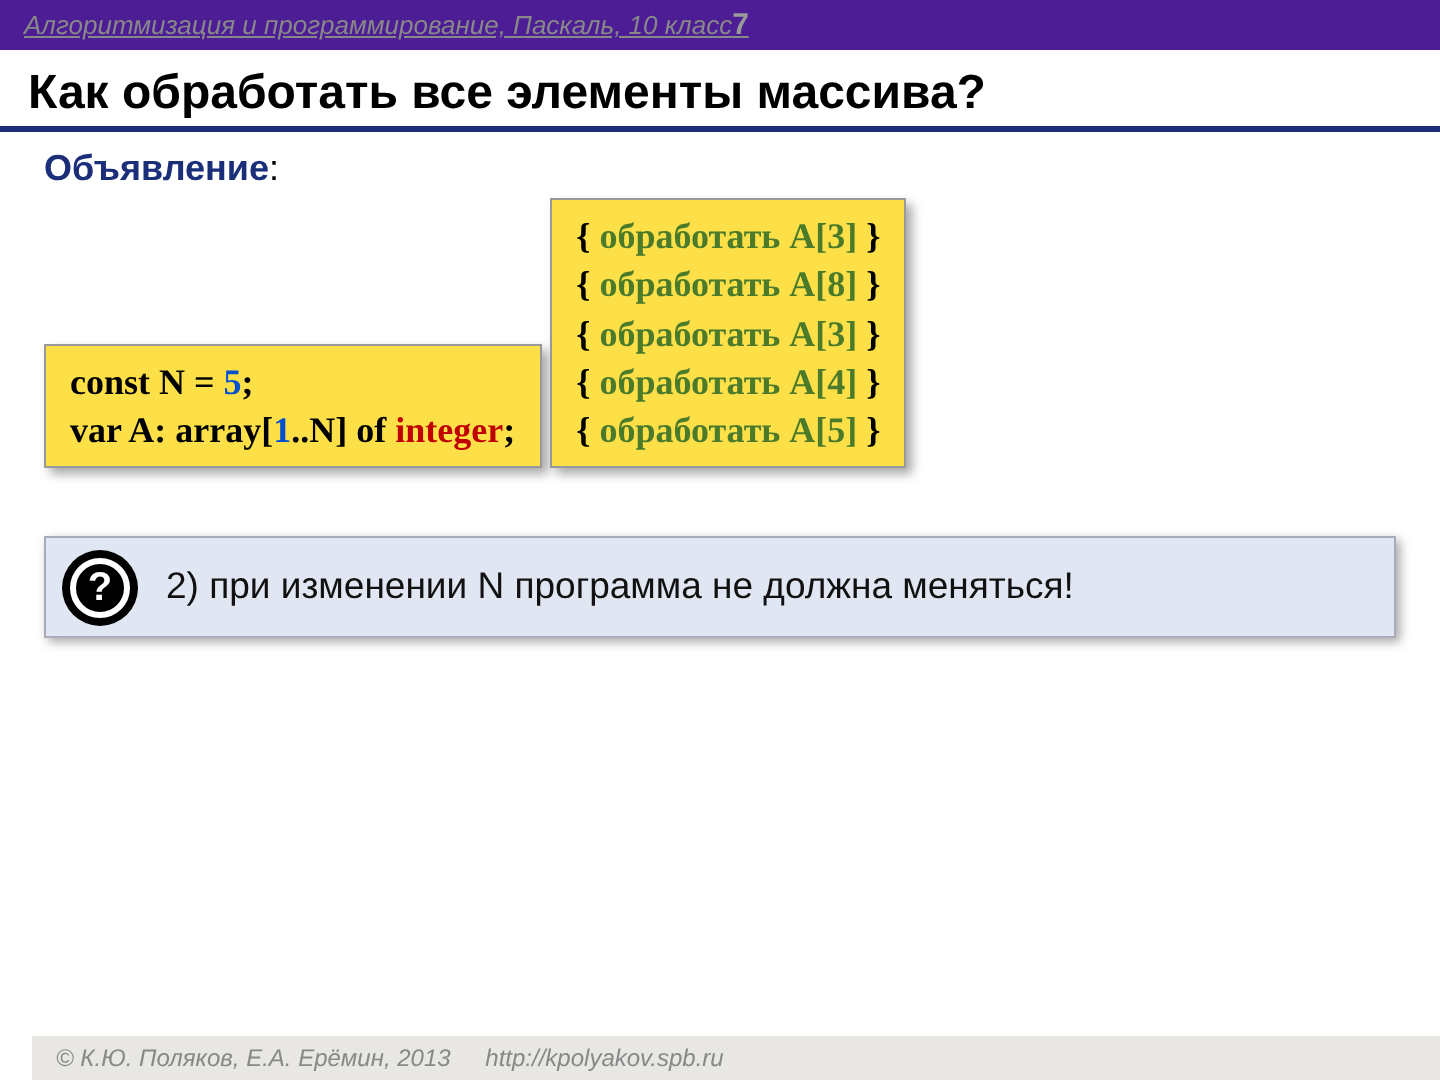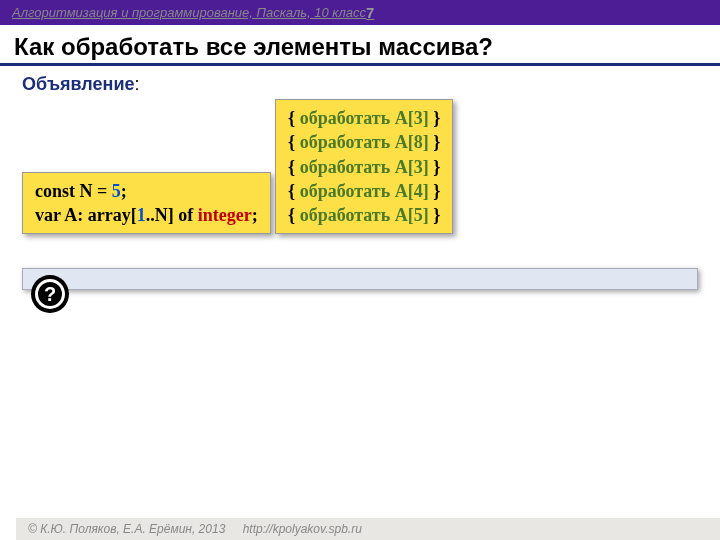--- a/index.html
+++ b/index.html
@@ -128,20 +128,21 @@
     <div><span class="bracket">{ </span><span class="comment-line">обработать A[8]</span><span class="bracket"> }</span></div>
     <div><span class="bracket">{ </span><span class="comment-line">обработать A[3]</span><span class="bracket"> }</span></div>
     <div><span class="bracket">{ </span><span class="comment-line">обработать A[4]</span><span class="bracket"> }</span></div>
     <div><span class="bracket">{ </span><span class="comment-line">обработать A[5]</span><span class="bracket"> }</span></div>
   </div>
 
   <div class="questionbox">
     <div class="qicon">
       <div class="qicon-inner">?</div>
     </div>
+    <div>2) при изменении N программа не должна меняться!</div>
   </div>
 
 </div>
 
 <div class="footer">
   <span>© К.Ю. Поляков, Е.А. Ерёмин, 2013</span>
   <span class="url">http://kpolyakov.spb.ru</span>
 </div>
 
 </body></html>

